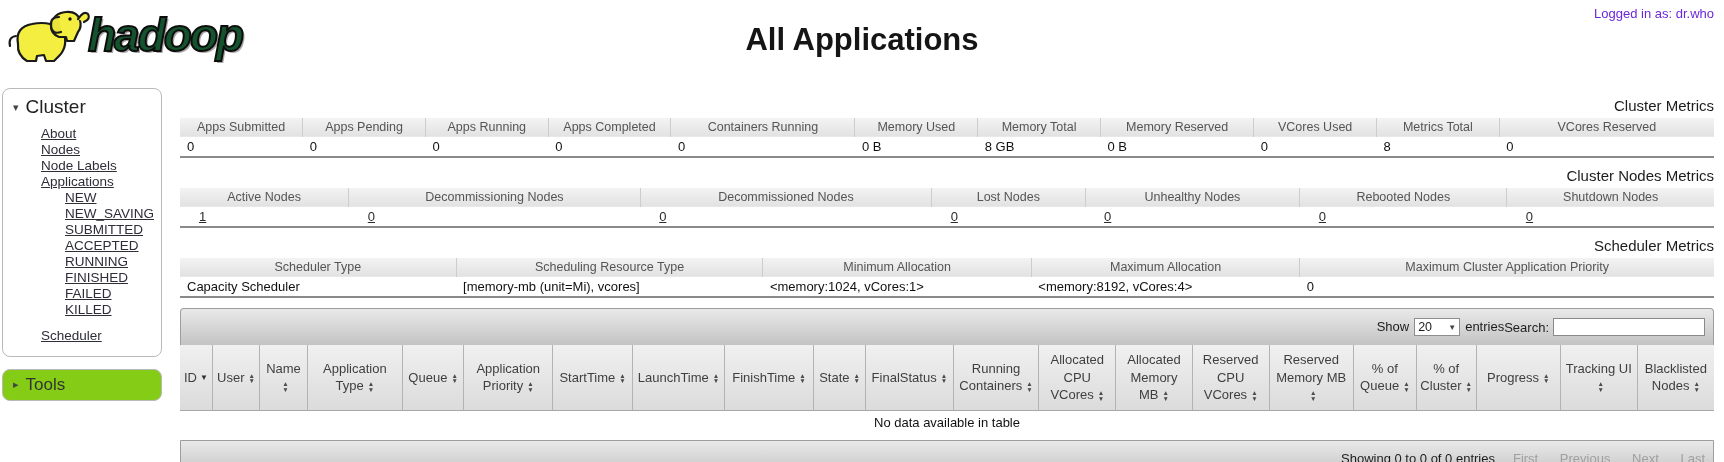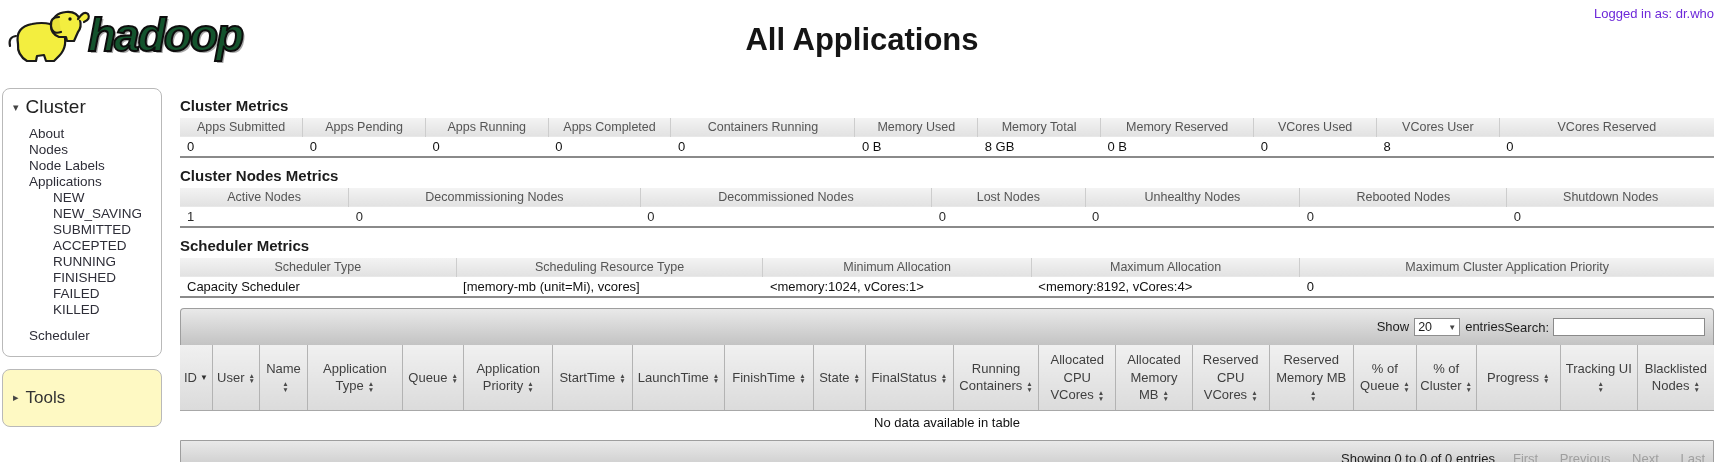--- a/index.html
+++ b/index.html
@@ -3,21 +3,21 @@
 <meta charset="utf-8">
 <style>
   * { box-sizing: border-box; }
   body {
     margin: 0;
     background: #fff;
     font-family: "Liberation Sans", "DejaVu Sans", sans-serif;
     color: #222;
     font-size: 13px;
   }
-  a { color: #2b2b2b; cursor: pointer; }
+  a { color: #2b2b2b; text-decoration: underline; cursor: pointer; margin-left: 12px; }
 
   
   .topbar { position: relative; height: 88px; }
   .logo { position: absolute; left: 6px; top: 4px; display: flex; align-items: center; cursor: pointer; }
   .wordmark {
     font-style: italic; font-weight: bold; font-size: 46px; letter-spacing: -2px;
     color: #14532d; -webkit-text-stroke: 2px #0d0d0d;
     text-shadow: 2px 2px 0 rgba(0,0,0,.35);
     margin-left: -6px;
   }
@@ -30,24 +30,24 @@
   main { flex: 1; min-width: 0; margin-left: 18px; }
 
   
   .navbox { border: 1px solid #b9b9b9; border-radius: 8px; background: #fff; padding-bottom: 12px; }
   .navbox-title { font-size: 19px; color: #222; padding: 7px 10px 8px; cursor: pointer; }
   .caret { font-size: 11px; color: #444; margin-right: 7px; vertical-align: 2px; }
   .navlinks { padding-left: 26px; }
   .navlinks a, .substates a { display: block; font-size: 13.5px; line-height: 16px; color: #2e2e38; }
   .substates { padding-left: 50px; }
   .sched { margin-top: 10px; }
-  .toolsbox { margin-top: 12px; border: 1px solid #b9b9b9; border-radius: 8px; background: #fef9c3; padding: 18px 10px; font-size: 17px; color: #333; cursor: pointer; }
-
-  
-  .section-h { font-size: 15px; font-weight: 700; color: #1c1c1c; margin: 9px 0 4px; }
+  .toolsbox { margin-top: 12px; border: 1px solid #b9b9b9; border-radius: 8px; background: #84cc16; padding: 5px 10px; font-size: 17px; color: #333; cursor: pointer; }
+
+  
+  .section-h { font-size: 15px; font-weight: 400; color: #1c1c1c; margin: 9px 0 4px; text-align: right; }
 
   
   table.metrics { width: 100%; border-collapse: collapse; table-layout: fixed; border-bottom: 2px solid #8a8a8a; margin-bottom: 2px; }
   table.metrics th {
     background: linear-gradient(#f3f3f3, #e2e2e2);
     color: #555; font-weight: 400; font-size: 12.5px;
     padding: 2px 4px; text-align: center;
     border-left: 1px solid #fff; border-right: 1px solid #cdcdcd;
     overflow: hidden; white-space: nowrap; text-overflow: ellipsis;
   }
@@ -174,21 +174,21 @@
         <tr>
           <th>Apps Submitted</th>
           <th>Apps Pending</th>
           <th>Apps Running</th>
           <th>Apps Completed</th>
           <th>Containers Running</th>
           <th>Memory Used</th>
           <th>Memory Total</th>
           <th>Memory Reserved</th>
           <th>VCores Used</th>
-          <th>VCores User</th>
+          <th>Metrics Total</th>
           <th>VCores Reserved</th>
         </tr>
       </thead>
       <tbody>
         <tr>
           <td>0</td>
           <td>0</td>
           <td>0</td>
           <td>0</td>
           <td>0</td>

